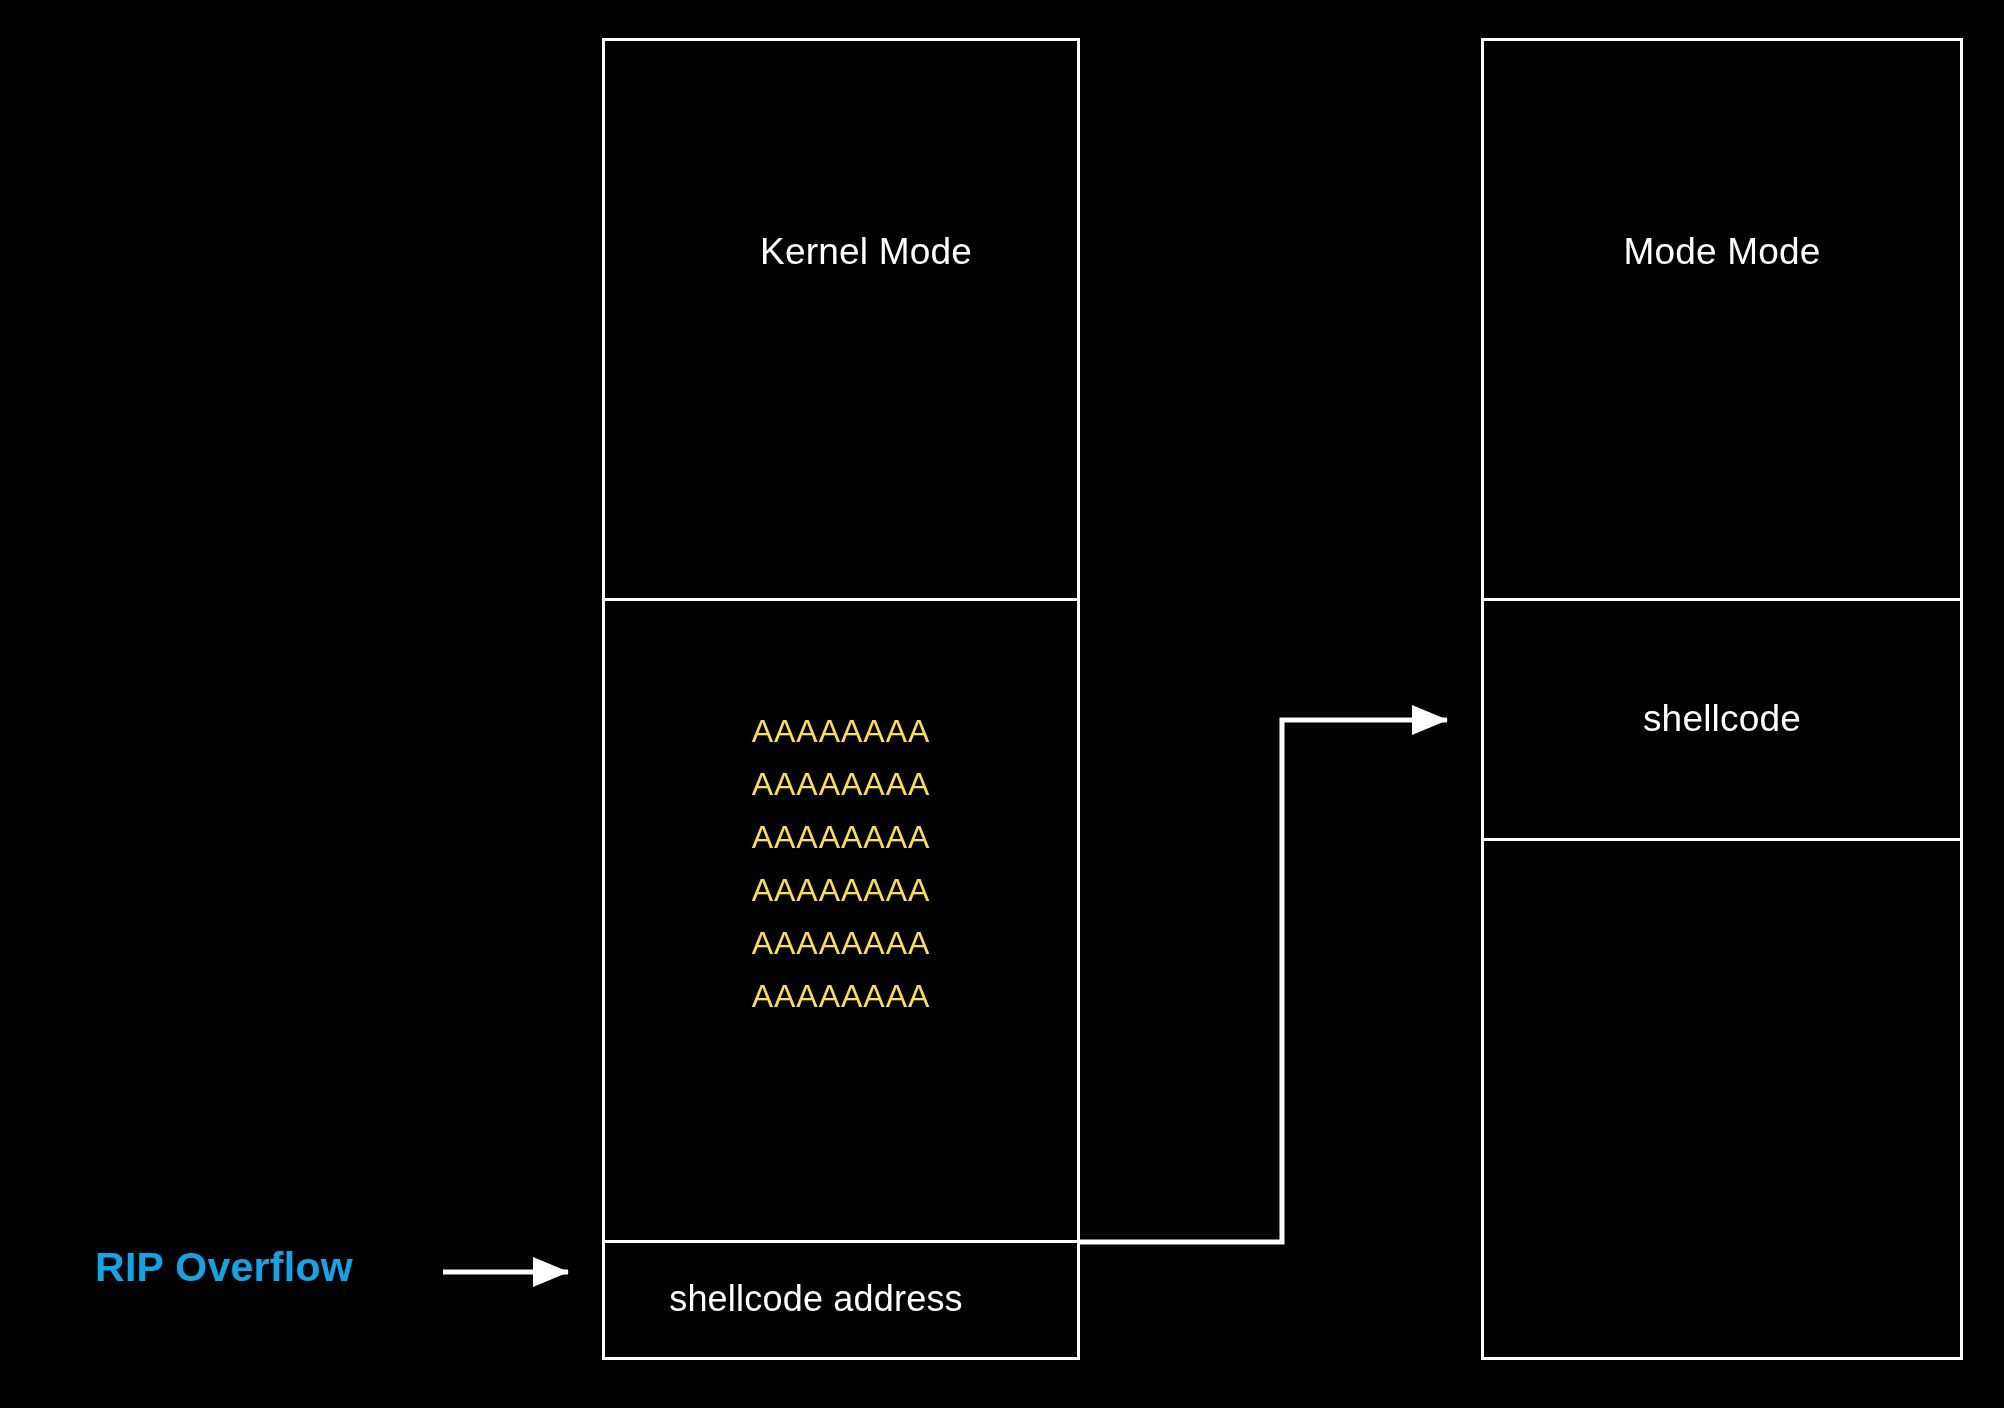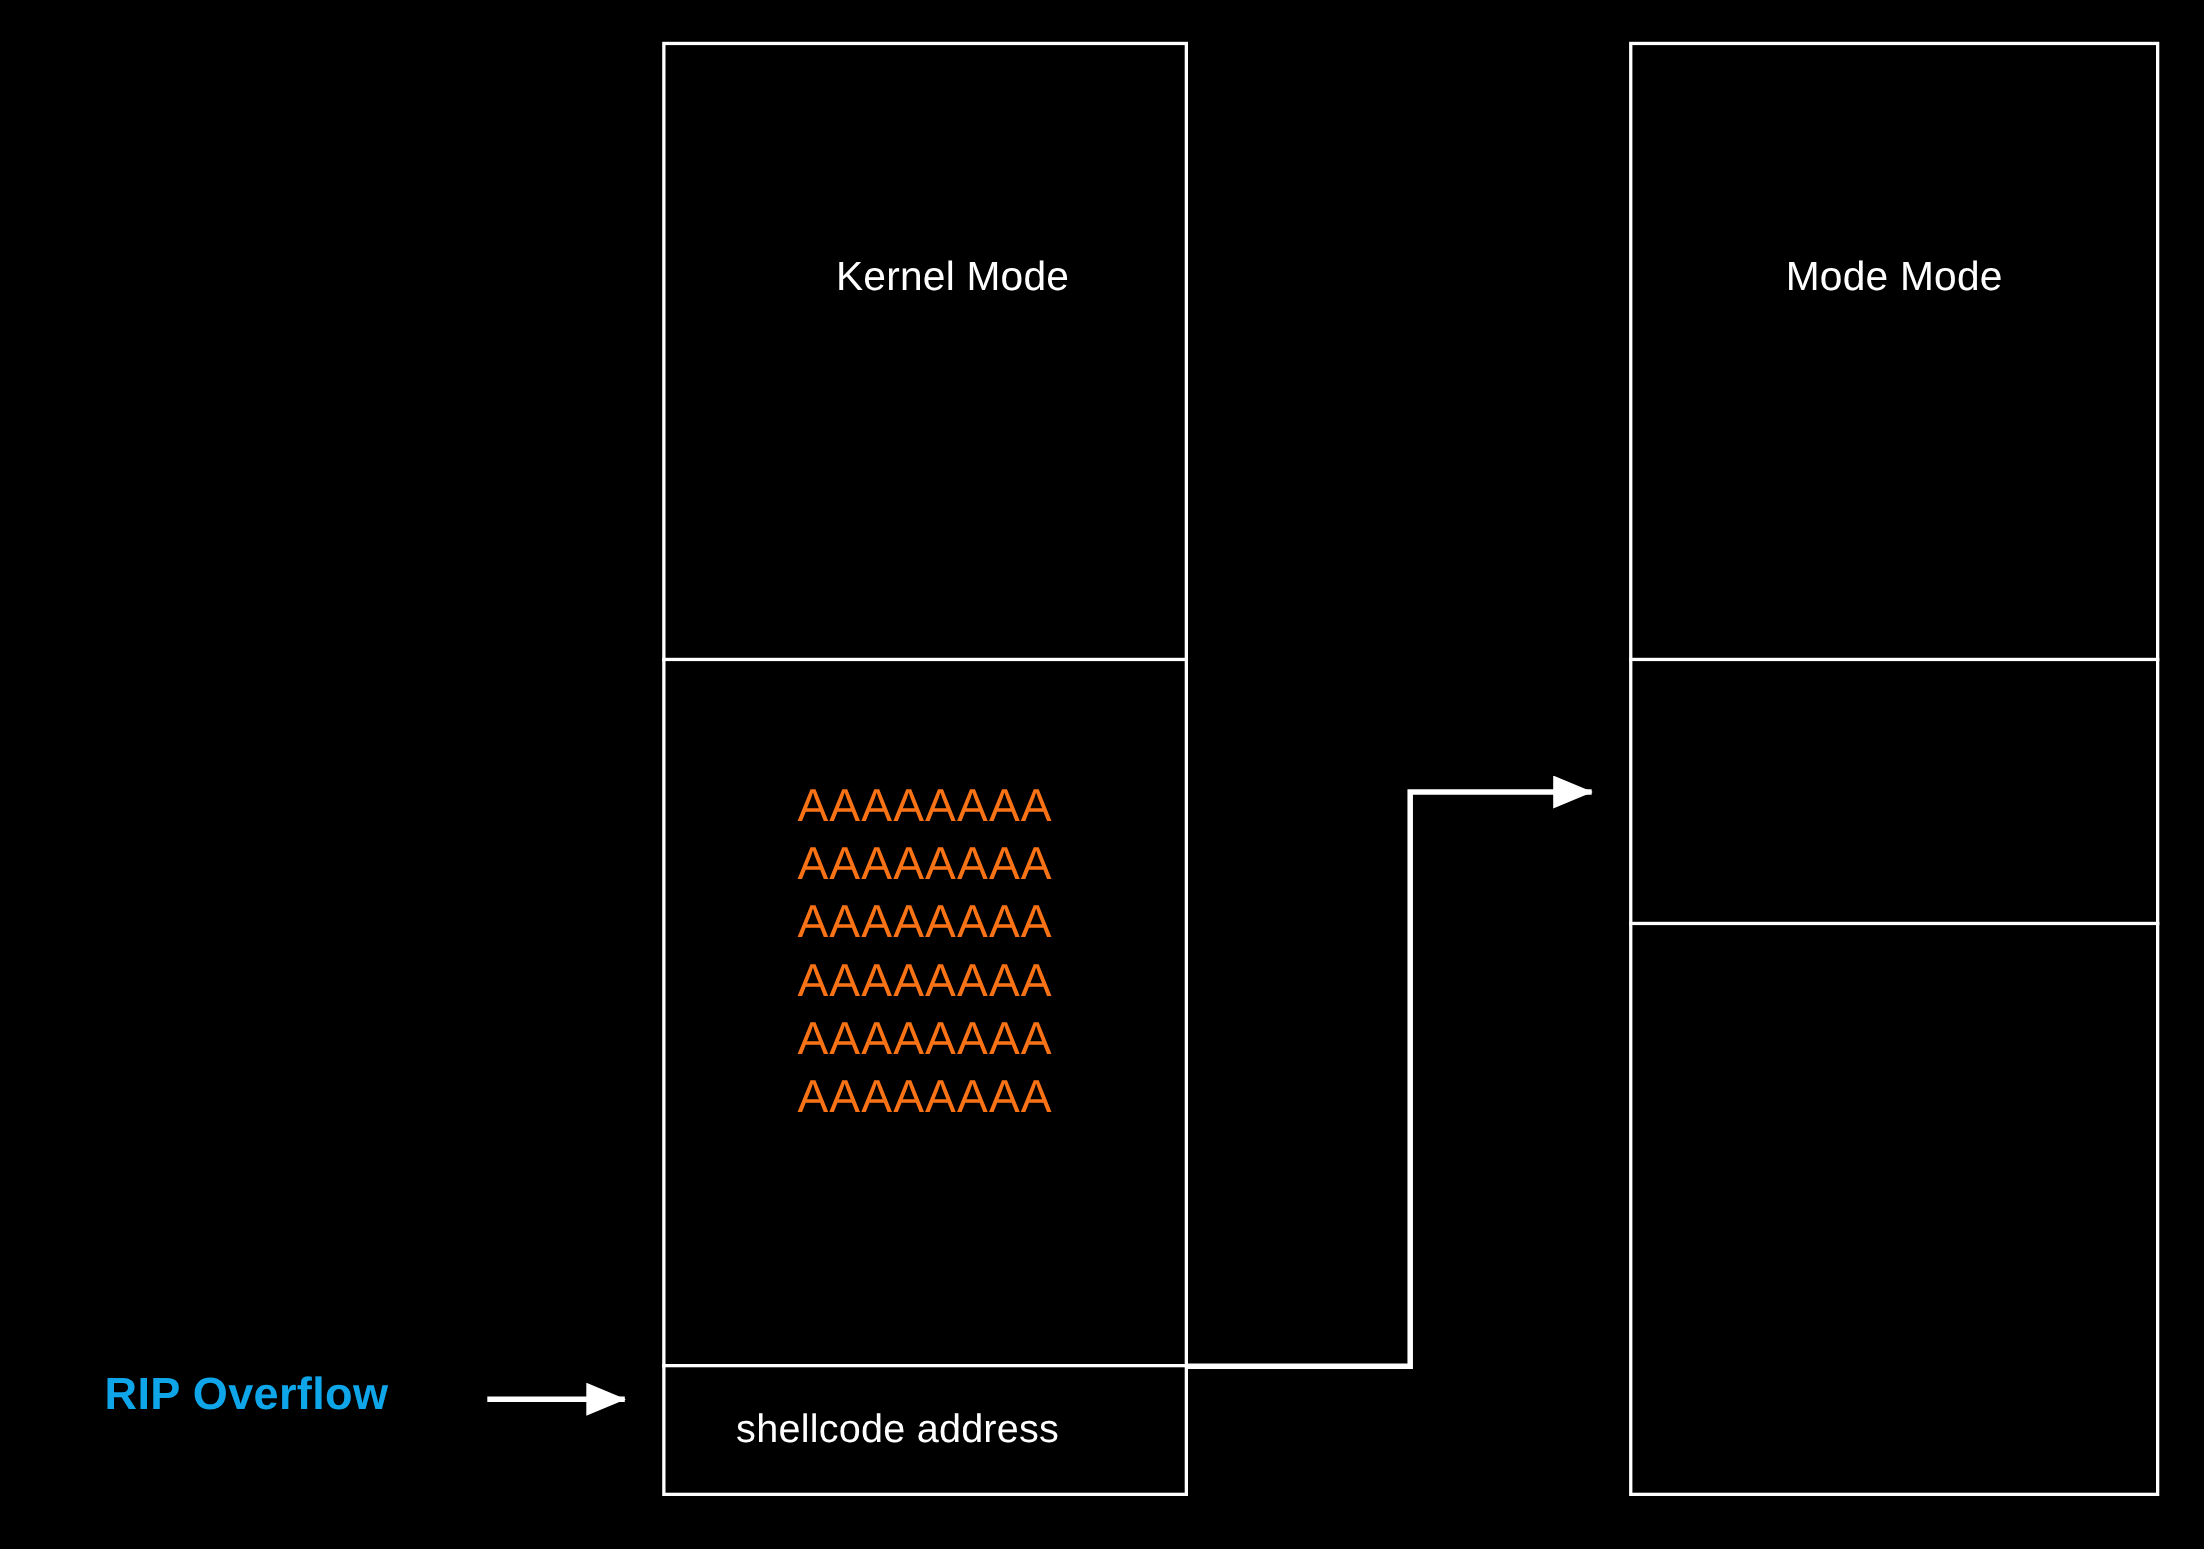--- a/index.html
+++ b/index.html
@@ -88,24 +88,24 @@
 
   
   #padding-block {
     position: absolute;
     left: 602px;
     top: 705px;
     width: 478px;
     text-align: center;
   }
   .padding-row {
-    font-size: 42px;
+    font-size: 32px;
     line-height: 53px;
     letter-spacing: 1.0px;
-    color: #f97316;
+    color: #fde047;
     white-space: pre;
   }
 
   
   #rip-overflow-label {
     position: absolute;
     left: 95px;
     top: 1244px;
     font-size: 41px;
     font-weight: bold;
@@ -149,20 +149,21 @@
   <div class="region-label" id="shellcode-address-label">shellcode address</div>
 
   <div class="region-box" id="user-box"></div>
 
   <div class="divider" id="user-div-1"></div>
 
   <div class="divider" id="user-div-2"></div>
 
   <div class="region-label" id="user-mode-label">Mode Mode</div>
 
+  <div class="region-label" id="shellcode-label">shellcode</div>
 
   <div id="rip-overflow-label">RIP Overflow</div>
 
   <svg id="arrow-layer" width="2004" height="1408" viewBox="0 0 2004 1408">
     <defs>
       <marker id="head" markerWidth="10" markerHeight="8" refX="9.6" refY="4" orient="auto" markerUnits="userSpaceOnUse">
         <polygon points="0,0 10,4 0,8" fill="#ffffff"></polygon>
       </marker>
       <marker id="head-big" markerWidth="36" markerHeight="30" refX="35" refY="15" orient="auto" markerUnits="userSpaceOnUse">
         <polygon points="0,0 36,15 0,30" fill="#ffffff"></polygon>

